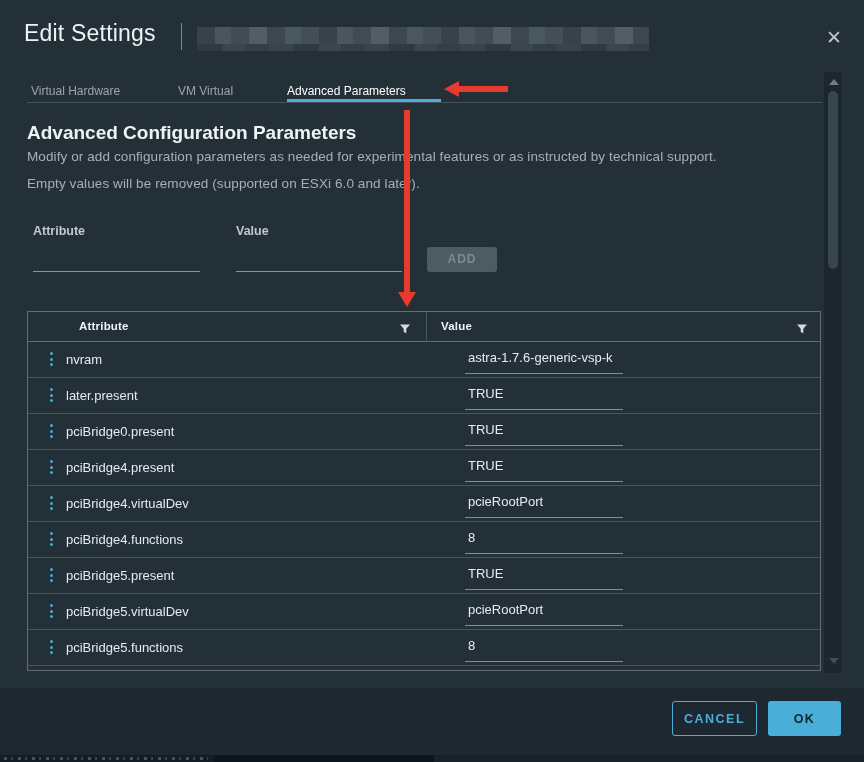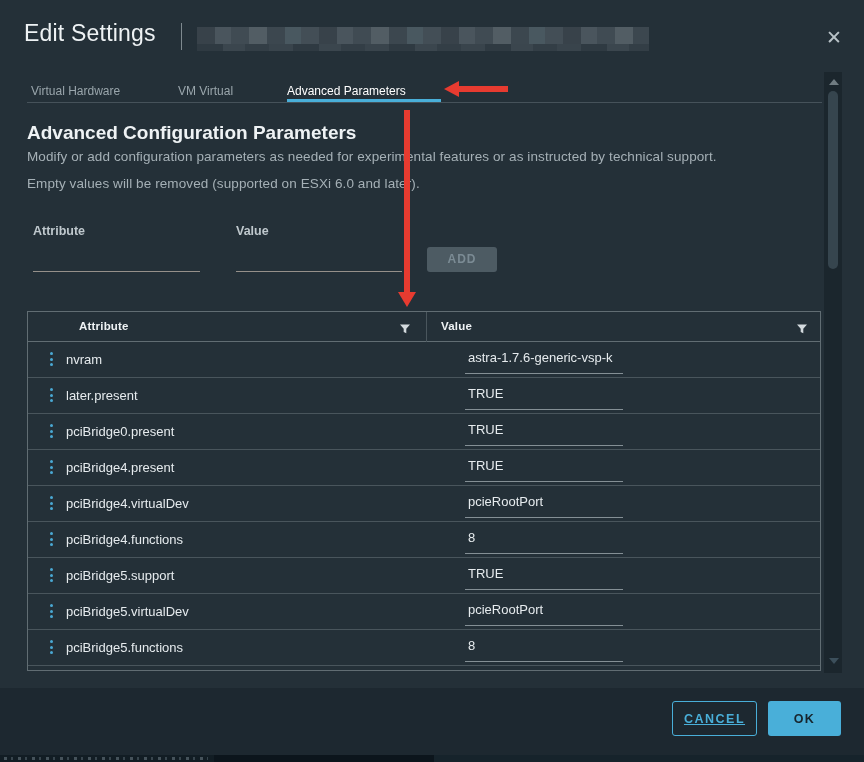--- a/index.html
+++ b/index.html
@@ -56,21 +56,21 @@
   .sb-up { position:absolute; left:829px; top:79px; width:0; height:0;
     border-left:5px solid transparent; border-right:5px solid transparent; border-bottom:6px solid #707c82; }
   .sb-thumb { position:absolute; left:828px; top:91px; width:10px; height:178px; background:#36454e; border-radius:5px; }
   .sb-down { position:absolute; left:829px; top:658px; width:0; height:0;
     border-left:5px solid transparent; border-right:5px solid transparent; border-top:6px solid #3c4f5b; }
 
   
   .footer { position:absolute; left:0; top:688px; width:864px; height:67px; background:#1d2830; }
   .btn { position:absolute; top:13px; height:35px; border-radius:3px; font-size:12.5px; font-weight:bold;
     letter-spacing:1.5px; font-family:"Liberation Sans", sans-serif; cursor:pointer; }
-  .btn.cancel { left:672px; width:85px; background:transparent; border:1px solid #49afd9; color:#49afd9;text-decoration:underline; }
+  .btn.cancel { left:672px; width:85px; background:transparent; border:1px solid #49afd9; color:#49afd9; }
   .btn.ok { left:768px; width:73px; background:#49afd9; border:none; color:#17252d; }
 
   
   .taskbar { position:absolute; left:0; top:755px; width:864px; height:7px; background:#121d24; }
   .tb-marks { position:absolute; left:4px; top:2px; width:204px; height:3px;
     background:repeating-linear-gradient(90deg,#45525a 0 3px,#121d24 3px 7px,#38454d 7px 9px,#121d24 9px 14px); }
   .tb-seg  { position:absolute; left:214px; top:0; width:220px; height:7px; background:#0c151c; }
   .tb-seg2 { position:absolute; left:434px; top:0; width:430px; height:7px; background:#16232b; }
 
   
@@ -187,21 +187,21 @@
     <span class="attr-cell">pciBridge4.functions</span>
     <span class="val-cell">8</span>
   </div>
 
   <div class="trow">
     <span class="dots">
             <i></i>
             <i></i>
             <i></i>
           </span>
-    <span class="attr-cell">pciBridge5.support</span>
+    <span class="attr-cell">pciBridge5.present</span>
     <span class="val-cell">TRUE</span>
   </div>
 
   <div class="trow">
     <span class="dots">
             <i></i>
             <i></i>
             <i></i>
           </span>
     <span class="attr-cell">pciBridge5.virtualDev</span>

